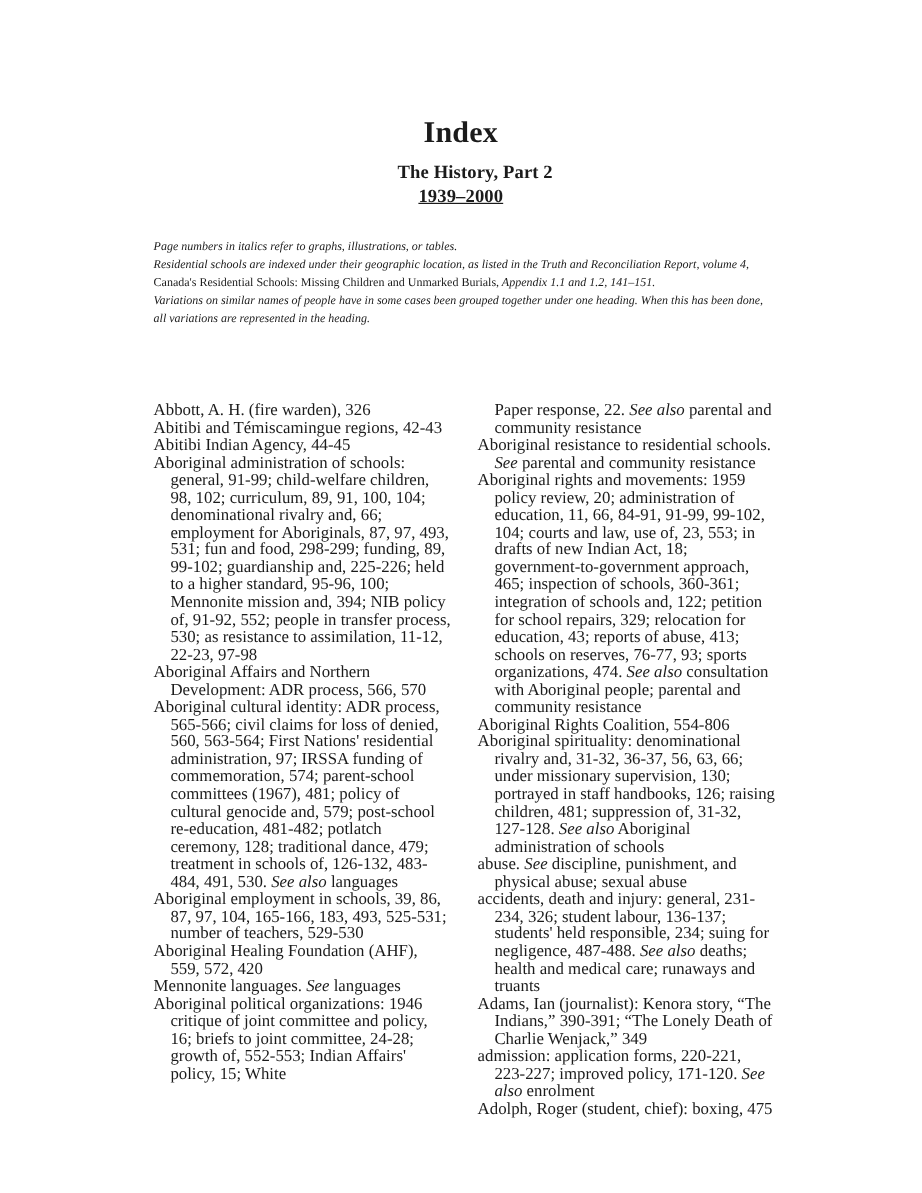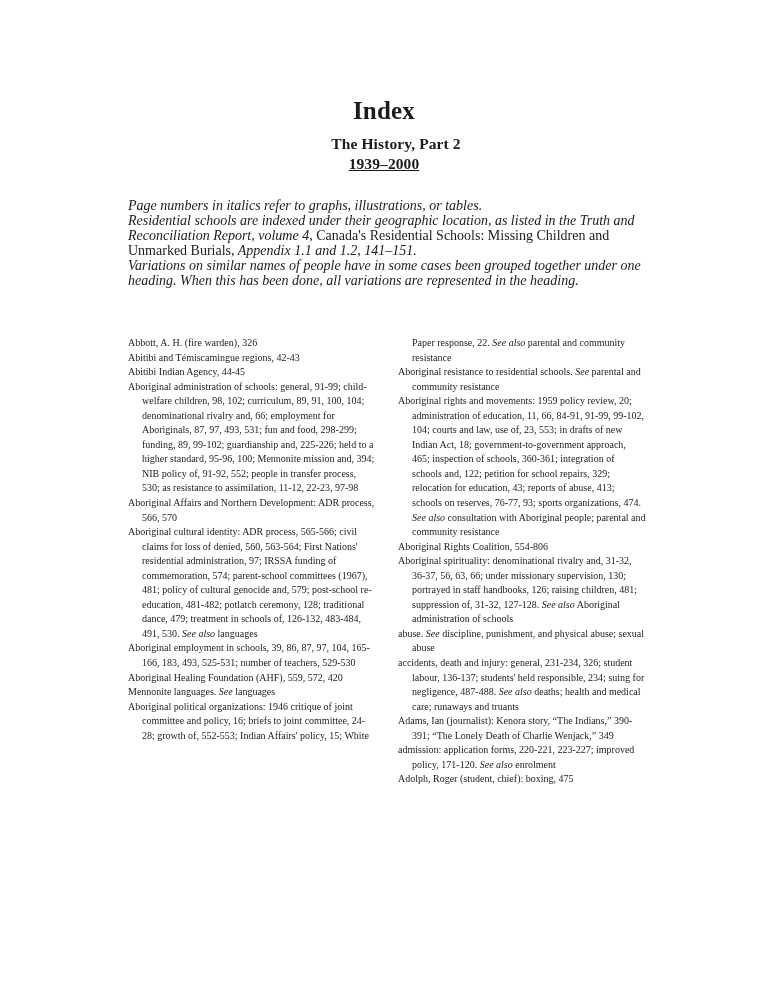--- a/index.html
+++ b/index.html
@@ -54,21 +54,21 @@
     margin: 0;
     letter-spacing: 0.1px;
     text-decoration: underline;
   }
   
   .headnote {
     position: absolute;
     left: 128px;
     top: 198px;
     width: 514px;
-    font-size: 14px;
+    font-size: 10px;
     line-height: 15.1px;
     font-style: italic;
   }
   .headnote p {
     margin: 0;
     text-indent: 0;
   }
   .headnote .roman {
     font-style: normal;
   }
@@ -77,21 +77,21 @@
     position: absolute;
     left: 0;
     top: 336px;
     width: 768px;
     height: 600px;
   }
   .col {
     position: absolute;
     top: 0;
     width: 248px;
-    font-size: 10px;
+    font-size: 14px;
     line-height: 14.55px;
   }
   .col-left  { left: 128px; }
   .col-right { left: 398px; }
 
   .entry {
     margin: 0;
     padding-left: 14px;
     text-indent: -14px;
   }

